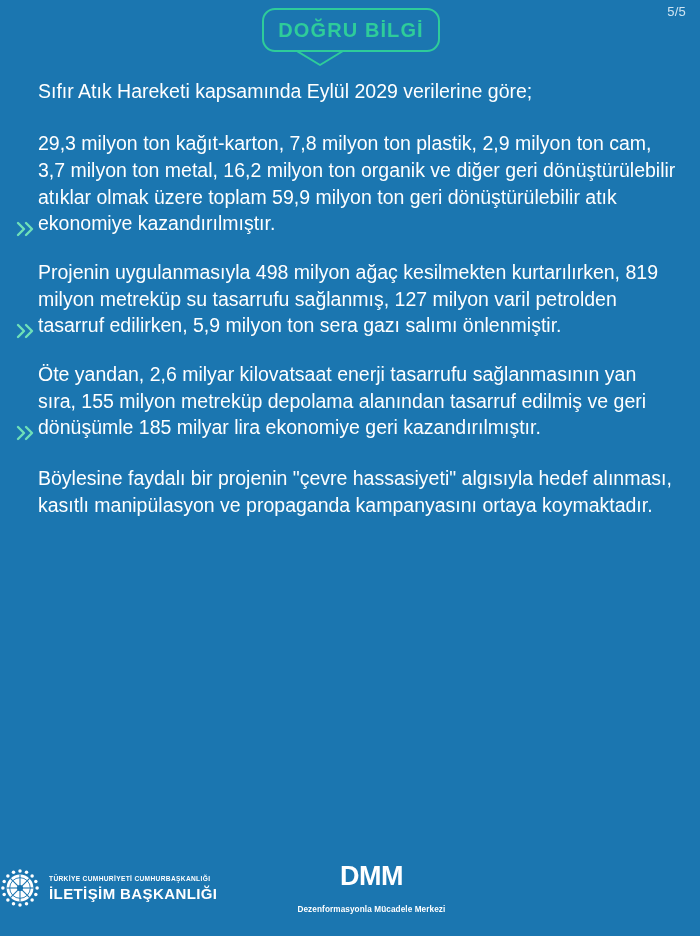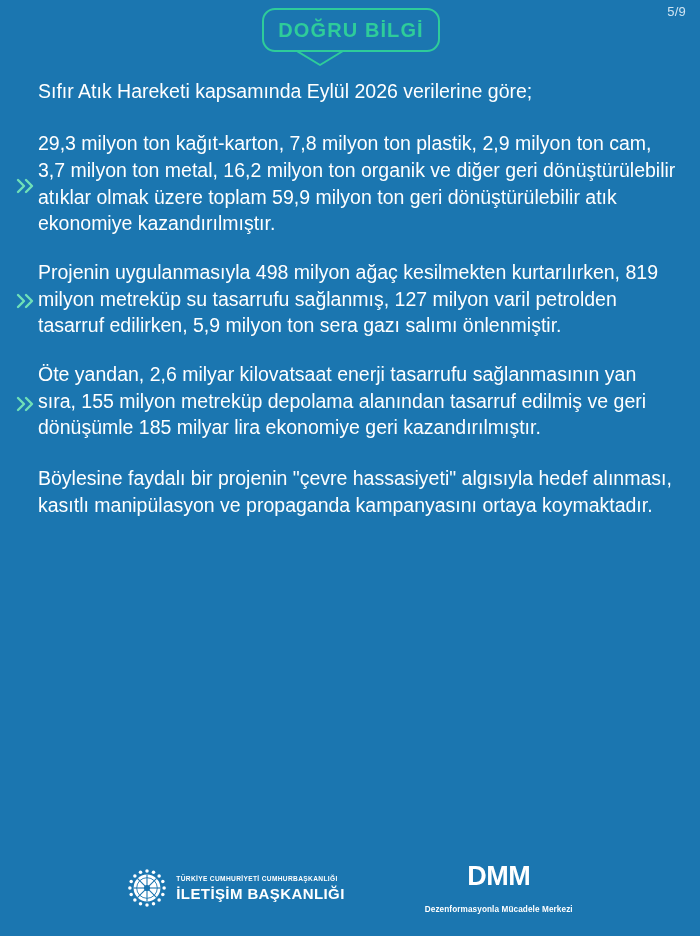--- a/index.html
+++ b/index.html
@@ -75,21 +75,21 @@
   .intro {
     color: #ffffff;
     font-size: 19.5px;
     line-height: 1.34;
     padding-left: 22px;
     margin-bottom: 26px;
   }
 
   .bullet-row {
     display: flex;
-    align-items: center;
+    align-items: flex-end;
     margin-bottom: 22px;
   }
   .chev {
     flex: 0 0 auto;
     width: 22px;
     padding-top: 5px;
     line-height: 1;
   }
   .chev svg { display: block; }
 
@@ -109,21 +109,20 @@
   }
 
   
   .footer {
     position: absolute;
     bottom: 22px;
     left: 0;
     width: 700px;
     display: flex;
     align-items: center;
-    justify-content: center;
     gap: 80px;
   }
 
   .logo-left {
     display: flex;
     align-items: center;
     gap: 9px;
   }
   .emblem { display: block; }
   .logo-left-text { line-height: 1; }
@@ -162,36 +161,36 @@
     font-size: 8.2px;
     font-weight: bold;
     letter-spacing: 0.1px;
     display: block;
     margin-top: 16px;
   }
 </style>
 </head>
 <body>
 
-<div class="page-counter">5/9</div>
+<div class="page-counter">5/5</div>
 
 <div class="badge-wrap">
   <div class="badge">
     <span class="badge-label">DOĞRU BİLGİ</span>
   </div>
   <div class="badge-tail">
     <svg width="48" height="18" viewBox="0 0 48 18">
       <path d="M0 1 L23 15 L46 1" fill="none" stroke="#2ecc9a" stroke-width="2" stroke-linecap="round" stroke-linejoin="round"></path>
     </svg>
   </div>
 </div>
 
 <div class="content">
 
-  <p class="intro">Sıfır Atık Hareketi kapsamında Eylül 2026 verilerine göre;</p>
+  <p class="intro">Sıfır Atık Hareketi kapsamında Eylül 2029 verilerine göre;</p>
 
   <div class="bullet-row">
     <span class="chev">
       <svg width="20" height="16" viewBox="0 0 20 16">
         <path d="M2 2 L8 8 L2 14" fill="none" stroke="#6fe0b8" stroke-width="2.4" stroke-linecap="round" stroke-linejoin="round"></path>
         <path d="M10 2 L16 8 L10 14" fill="none" stroke="#6fe0b8" stroke-width="2.4" stroke-linecap="round" stroke-linejoin="round"></path>
       </svg>
     </span>
     <span class="bullet-text">29,3 milyon ton kağıt-karton, 7,8 milyon ton plastik, 2,9 milyon ton cam, 3,7 milyon ton metal, 16,2 milyon ton organik ve diğer geri dönüştürülebilir atıklar olmak üzere toplam 59,9 milyon ton geri dönüştürülebilir atık ekonomiye kazandırılmıştır.</span>
   </div>

